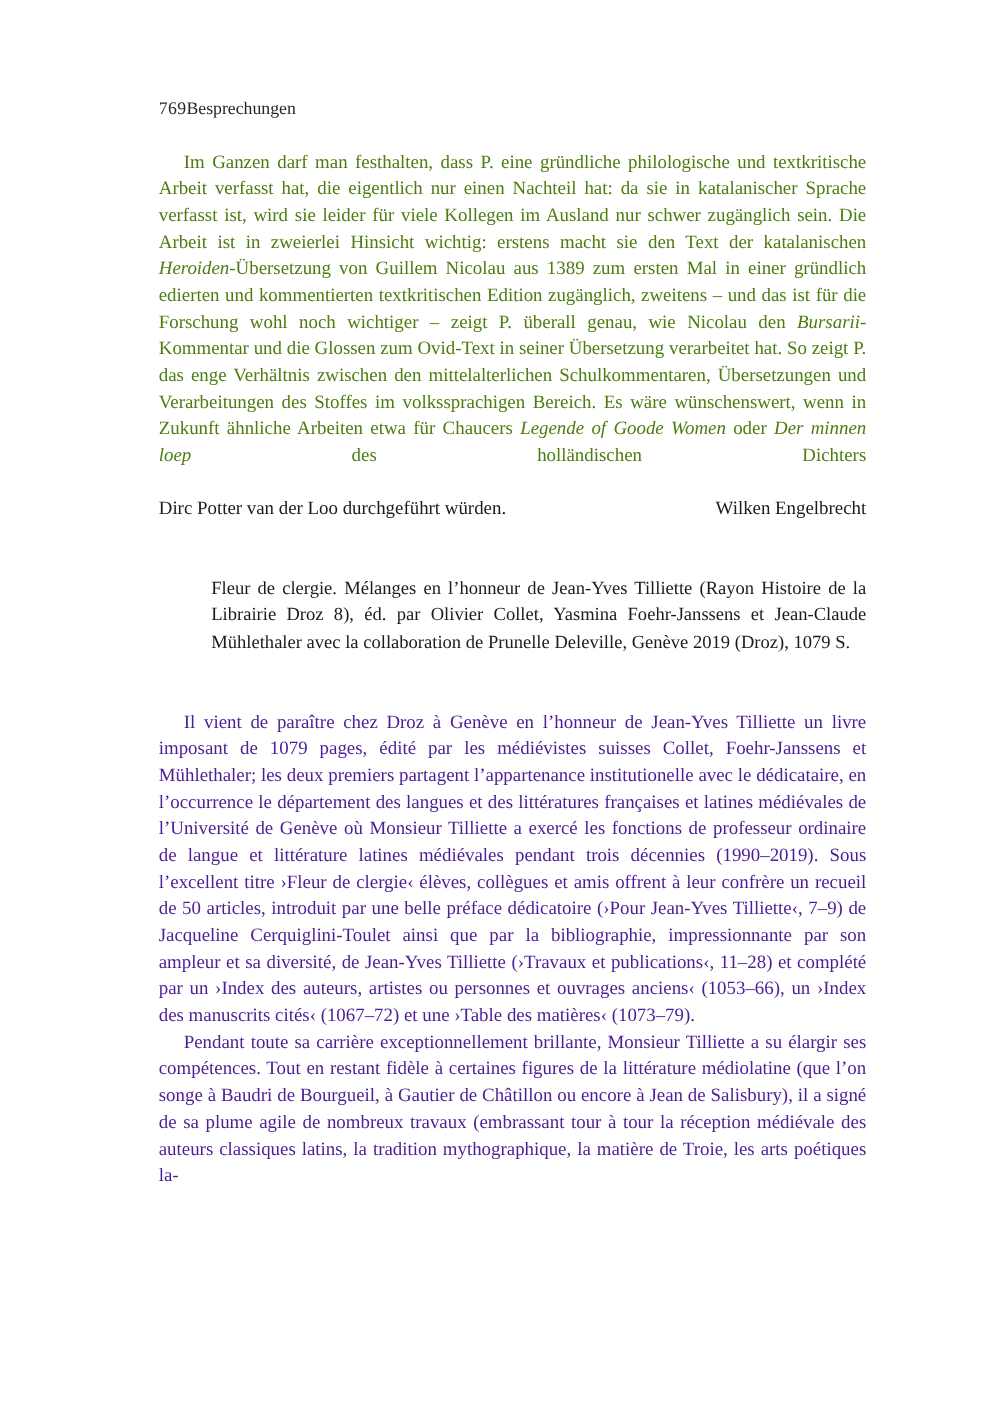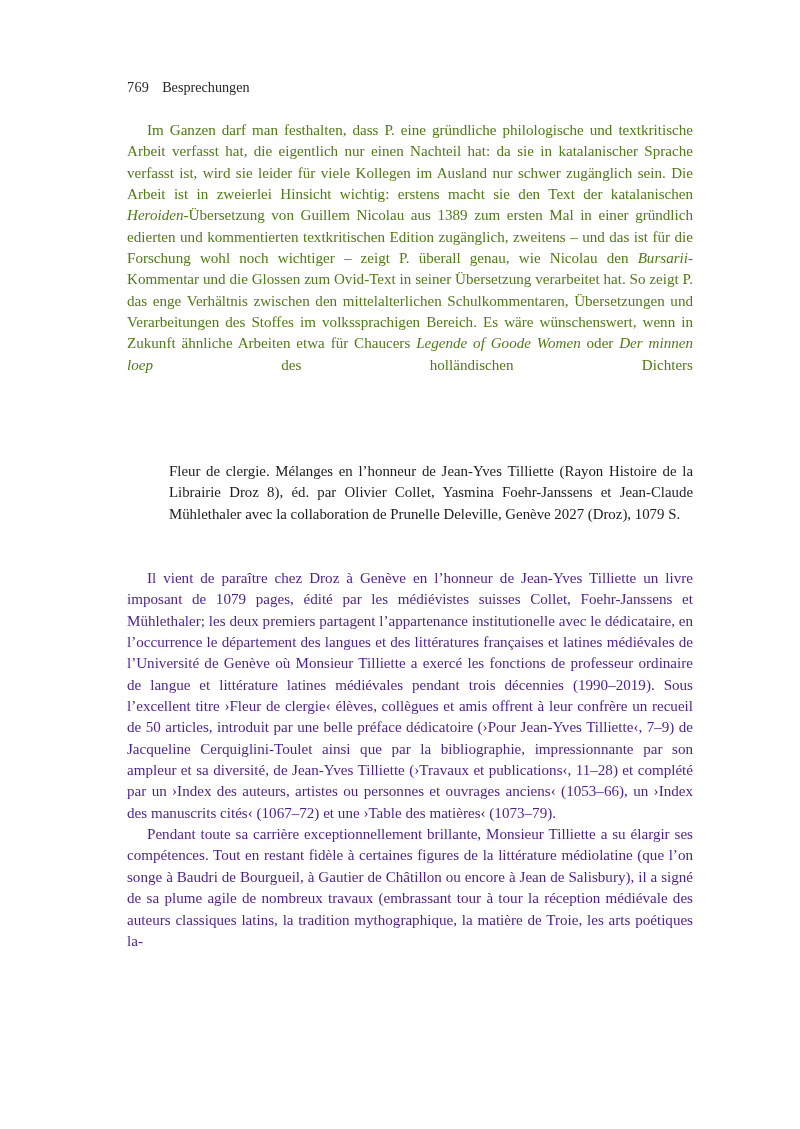--- a/index.html
+++ b/index.html
@@ -33,21 +33,20 @@
     width: 566px;
     font-size: 14.2px;
     line-height: 18px;
     color: #26262a;
     white-space: nowrap;
   }
   .running-head .folio {
     letter-spacing: 0.02em;
   }
   .running-head .head-title {
-    margin-left: 13px;
   }
 
   
   .text-column {
     position: absolute;
     left: 127px;
     top: 120px;
     width: 566px;
   }
 
@@ -122,24 +121,28 @@
 <body>
 
 <div class="page">
 
   <div class="running-head">
     <span class="folio">769</span><span class="head-title">Besprechungen</span>
   </div>
 
   <div class="text-column">
     <p class="body-par indent-first force-justify-last"><span>Im Ganzen darf man festhalten, dass P. eine gründliche philologische und textkritische Arbeit verfasst hat, die eigentlich nur einen Nachteil hat: da sie in katalanischer Sprache verfasst ist, wird sie leider für viele Kollegen im Ausland nur schwer zugänglich sein. Die Arbeit ist in zweierlei Hinsicht wichtig: erstens macht sie den Text der katalanischen </span><i>Heroiden</i><span>-Übersetzung von Guillem Nicolau aus 1389 zum ersten Mal in einer gründlich edierten und kommentierten textkritischen Edition zugänglich, zweitens – und das ist für die Forschung wohl noch wichtiger – zeigt P. überall genau, wie Nicolau den </span><i>Bursarii</i><span>-Kommentar und die Glossen zum Ovid-Text in seiner Übersetzung verarbeitet hat. So zeigt P. das enge Verhältnis zwischen den mittelalterlichen Schulkommentaren, Übersetzungen und Verarbeitungen des Stoffes im volkssprachigen Bereich. Es wäre wünschenswert, wenn in Zukunft ähnliche Arbeiten etwa für Chaucers </span><i>Legende of Goode Women</i><span> oder </span><i>Der minnen loep</i><span> des holländischen Dichters</span></p>
+    <p class="sig-line">
+      <span class="sig-left">Dirc Potter van der Loo durchgeführt würden.</span>
+      <span class="sig-name">Wilken Engelbrecht</span>
+    </p>
   </div>
 
   <div class="ref-block">
-    <p>Fleur de clergie. Mélanges en l’honneur de Jean-Yves Tilliette (Rayon Histoire de la Librairie Droz 8), éd. par Olivier Collet, Yasmina Foehr-Janssens et Jean-Claude Mühlethaler avec la collaboration de Prunelle Deleville, Genève 2027 (Droz), 1079 S.</p>
+    <p>Fleur de clergie. Mélanges en l’honneur de Jean-Yves Tilliette (Rayon Histoire de la Librairie Droz 8), éd. par Olivier Collet, Yasmina Foehr-Janssens et Jean-Claude Mühlethaler avec la collaboration de Prunelle Deleville, Genève 2019 (Droz), 1079 S.</p>
   </div>
 
   <div class="review-body">
     <p class="indent-first">Il vient de paraître chez Droz à Genève en l’honneur de Jean-Yves Tilliette un livre imposant de 1079 pages, édité par les médiévistes suisses Collet, Foehr-Janssens et Mühlethaler; les deux premiers partagent l’appartenance institutionelle avec le dédicataire, en l’occurrence le département des langues et des littératures françaises et latines médiévales de l’Université de Genève où Monsieur Tilliette a exercé les fonctions de professeur ordinaire de langue et littérature latines médiévales pendant trois décennies (1990–2019). Sous l’excellent titre ›Fleur de clergie‹ élèves, collègues et amis offrent à leur confrère un recueil de 50 articles, introduit par une belle préface dédicatoire (›Pour Jean-Yves Tilliette‹, 7–9) de Jacqueline Cerquiglini-Toulet ainsi que par la bibliographie, impressionnante par son ampleur et sa diversité, de Jean-Yves Tilliette (›Travaux et publications‹, 11–28) et complété par un ›Index des auteurs, artistes ou personnes et ouvrages anciens‹ (1053–66), un ›Index des manuscrits cités‹ (1067–72) et une ›Table des matières‹ (1073–79).</p>
     <p class="indent-first">Pendant toute sa carrière exceptionnellement brillante, Monsieur Tilliette a su élargir ses compétences. Tout en restant fidèle à certaines figures de la littérature médiolatine (que l’on songe à Baudri de Bourgueil, à Gautier de Châtillon ou encore à Jean de Salisbury), il a signé de sa plume agile de nombreux travaux (embrassant tour à tour la réception médiévale des auteurs classiques latins, la tradition mythographique, la matière de Troie, les arts poétiques la-</p>
   </div>
 
 </div>
 
 </body></html>

